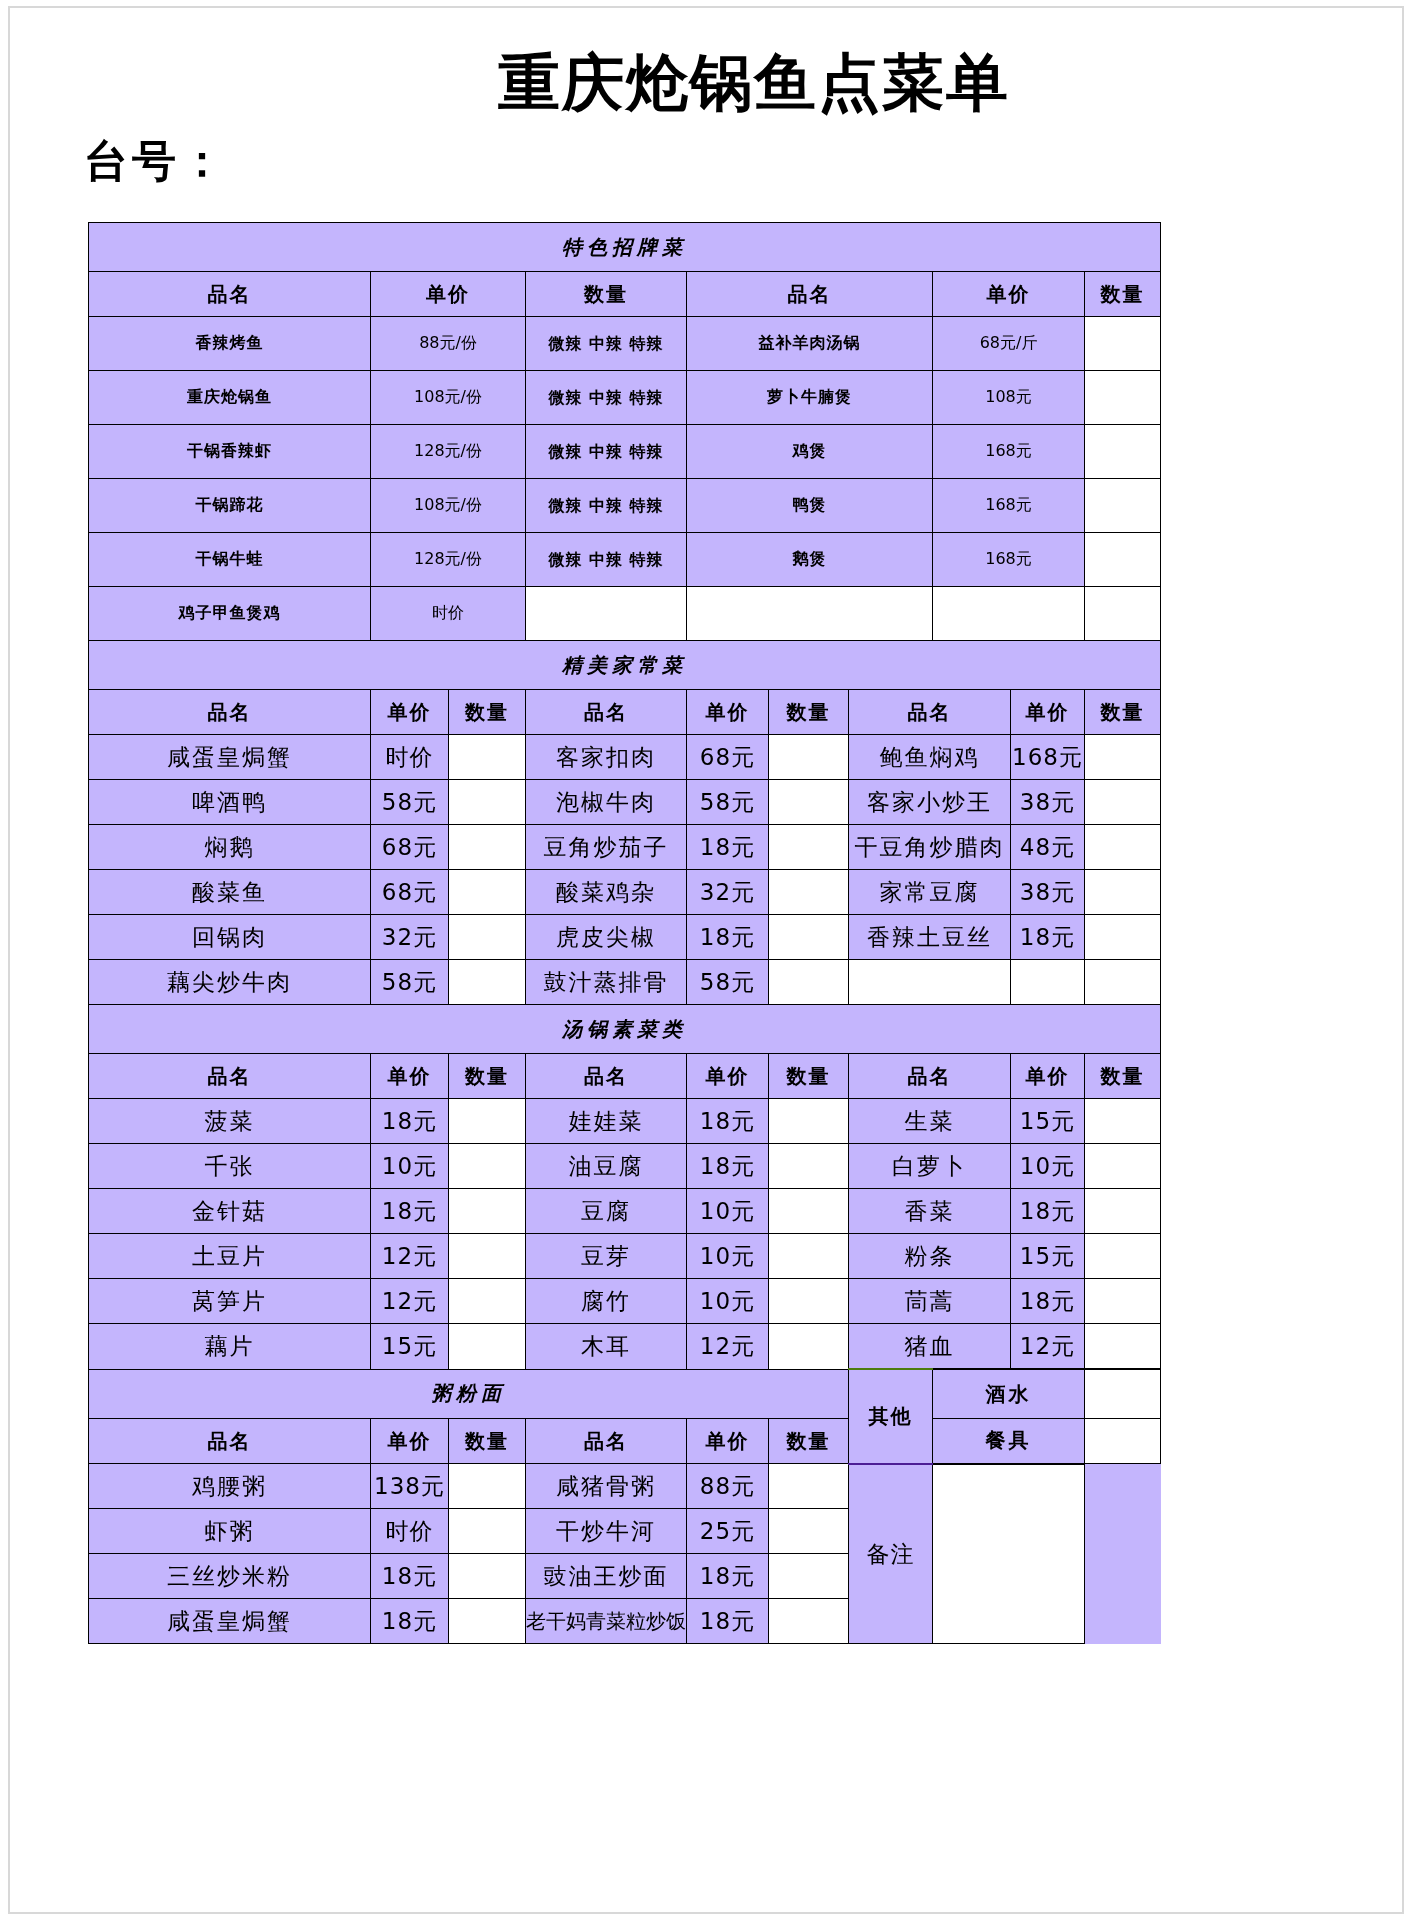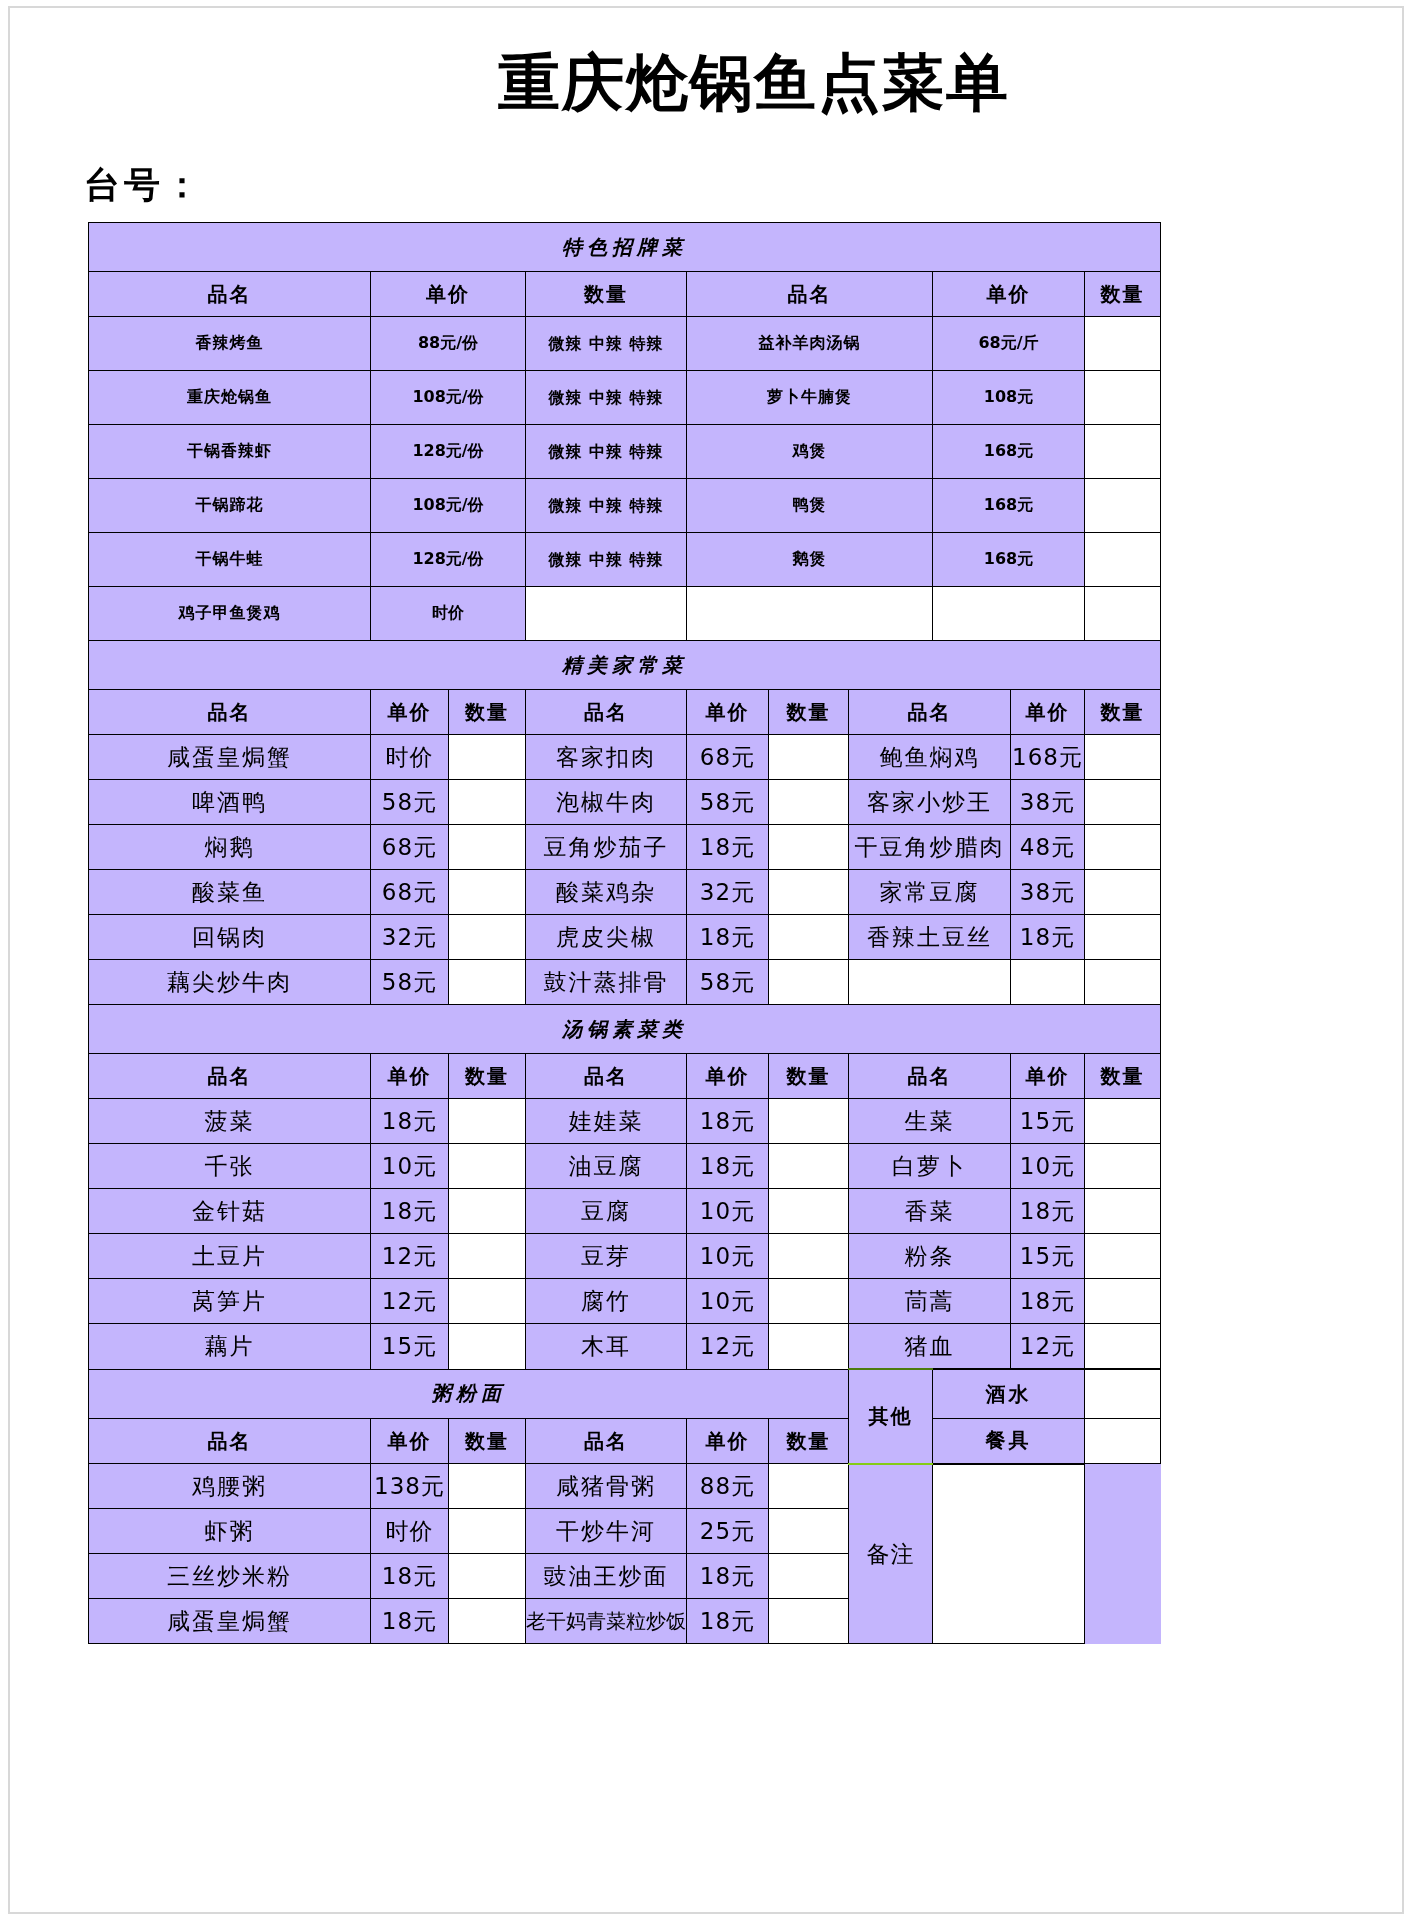--- a/index.html
+++ b/index.html
@@ -44,22 +44,22 @@
     line-height: 78px;
     font-weight: 700;
     letter-spacing: 2px;
     font-family: "DejaVu Sans", "Liberation Sans", sans-serif;
     white-space: nowrap;
     padding-left: 48px;
   }
 
   .table-no {
     position: absolute;
-    left: 84px; top: 162px;
-    font-size: 36px;
+    left: 84px; top: 138px;
+    font-size: 44px;
     line-height: 46px;
     font-weight: 700;
     letter-spacing: 4px;
   }
 
   .menu-wrap {
     position: absolute;
     left: 88px;
     top: 222px;
     width: 1072px;
@@ -98,21 +98,21 @@
     height: 44px;
     font-size: 25px;
     font-weight: 700;
     letter-spacing: 2px;
     border-bottom: 2px solid #000;
   }
 
   
   tr.s1row td { height: 53px; font-size: 16px; }
   tr.s1row td.dish { font-weight: 700; letter-spacing: 1px; }
-  tr.s1row td.price { font-weight: 700; letter-spacing: 0px; }
+  tr.s1row td.price { font-weight: 400; letter-spacing: 0px; }
   td.spicy {
     font-size: 15px;
     font-weight: 700;
     letter-spacing: 1px;
     vertical-align: top;
     padding-top: 4px;
     line-height: 16px;
   }
 
   tr.drow td { height: 44px; font-size: 23px; font-weight: 400; letter-spacing: 1px; }
@@ -407,21 +407,21 @@
           <td class="blank" colspan="1"></td>
         </tr>
 
         <tr class="drow">
           <td class="dish" colspan="2">鸡腰粥</td>
           <td class="price" colspan="1">138元</td>
           <td class="blank" colspan="1"></td>
           <td class="dish" colspan="2">咸猪骨粥</td>
           <td class="price" colspan="1">88元</td>
           <td class="blank" colspan="1"></td>
-          <td class="note-label" rowspan="4" colspan="1" style="border-top:2px solid #84cc16;">备注</td>
+          <td class="note-label" rowspan="4" colspan="1" style="border-top:2px solid #4c1d95;">备注</td>
           <td class="blank" rowspan="4" colspan="2" style="border-top:2px solid #000;"></td>
         </tr>
         <tr class="drow">
           <td class="dish" colspan="2">虾粥</td>
           <td class="price" colspan="1">时价</td>
           <td class="blank" colspan="1"></td>
           <td class="dish" colspan="2">干炒牛河</td>
           <td class="price" colspan="1">25元</td>
           <td class="blank" colspan="1"></td>
         </tr>

